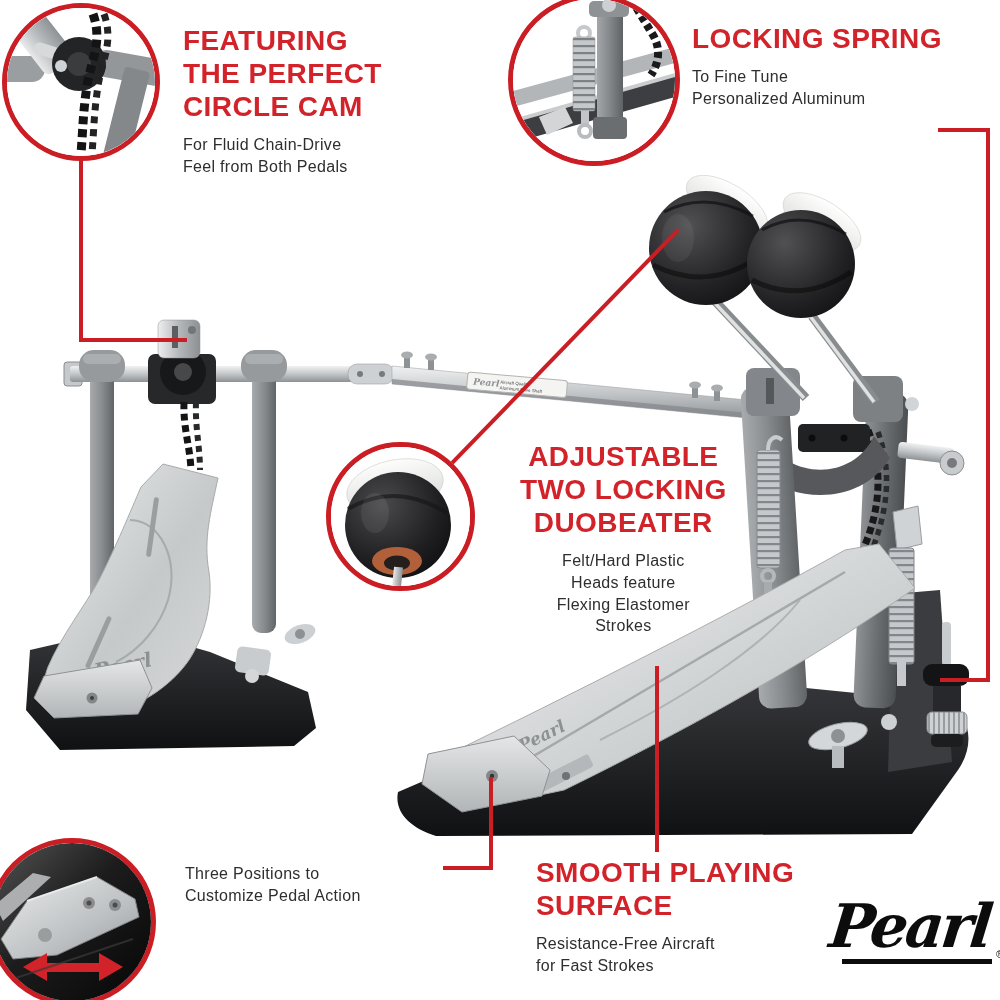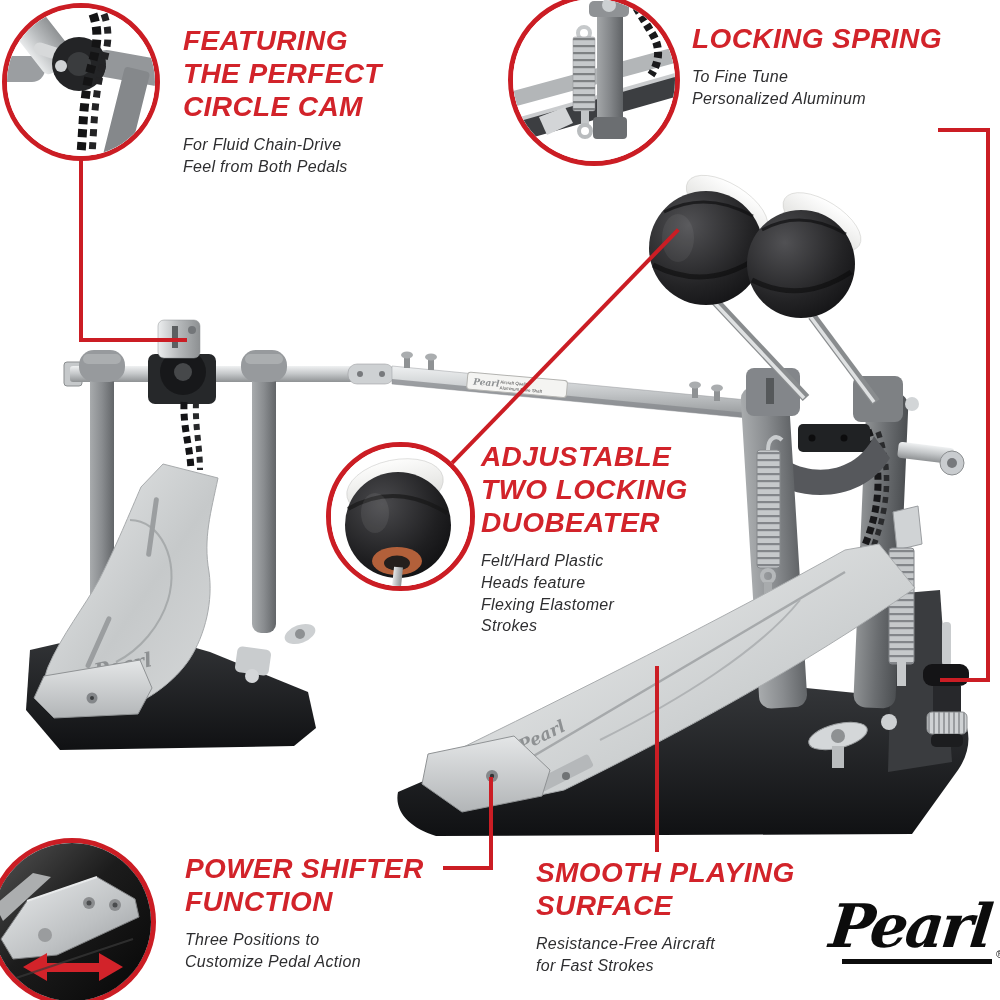--- a/index.html
+++ b/index.html
@@ -3,21 +3,21 @@
 <meta charset="utf-8">
 <style>
   html,body{margin:0;padding:0;background:#fff;}
   .canvas{position:relative;width:1000px;height:1000px;background:#fff;overflow:hidden;
           font-family:"Liberation Sans",sans-serif;}
   .product-svg{position:absolute;left:0;top:0;z-index:1;}
   .lead{position:absolute;background:#cb1d24;z-index:2;}
   .co-circle{position:absolute;border:5px solid #cb1d24;border-radius:50%;overflow:hidden;
              background:#fff;box-sizing:border-box;z-index:3;}
   .co-circle svg{display:block;}
-  .tb{position:absolute;z-index:4;font-style:italic;}
+  .tb{position:absolute;z-index:4;}
   .headline{color:#d2232a;font-weight:bold;font-size:28px;line-height:1.18;letter-spacing:.4px;}
   .bodytext{color:#2e2e30;font-size:16px;line-height:1.36;letter-spacing:.3px;margin-top:11px;}
   .brand{position:absolute;left:830px;top:896px;width:162px;z-index:4;color:#0c0c0c;}
   .brand-script{font-family:"DejaVu Serif",serif;font-style:italic;font-weight:bold;
                 font-size:60px;line-height:1;letter-spacing:-3px;transform:skewX(-6deg);}
   .brand-underline{height:5px;background:#0c0c0c;width:150px;margin:3px 0 0 12px;}
   .brand-reg{position:absolute;right:-12px;bottom:4px;font-size:11px;font-family:"Liberation Sans",sans-serif;}
   .engrave{font-family:"DejaVu Serif",serif;font-style:italic;font-weight:bold;fill:#8e9193;}
 </style>
 </head>
@@ -367,39 +367,35 @@
   <div class="tb" style="left:692px;top:22px;">
     <div class="headline">
       <div>LOCKING SPRING</div>
     </div>
     <div class="bodytext">
       <div>To Fine Tune</div>
       <div>Personalized Aluminum</div>
     </div>
   </div>
 
-  <div class="tb" style="left:481px;top:440px;">
+  <div class="tb" style="left:520px;top:440px;text-align:center;">
     <div class="headline">
       <div>ADJUSTABLE</div>
       <div>TWO LOCKING</div>
       <div>DUOBEATER</div>
     </div>
     <div class="bodytext">
       <div>Felt/Hard Plastic</div>
       <div>Heads feature</div>
       <div>Flexing Elastomer</div>
       <div>Strokes</div>
     </div>
   </div>
 
   <div class="tb" style="left:185px;top:852px;">
-    <div class="headline">
-      <div>POWER SHIFTER</div>
-      <div>FUNCTION</div>
-    </div>
     <div class="bodytext">
       <div>Three Positions to</div>
       <div>Customize Pedal Action</div>
     </div>
   </div>
 
   <div class="tb" style="left:536px;top:856px;">
     <div class="headline">
       <div>SMOOTH PLAYING</div>
       <div>SURFACE</div>

